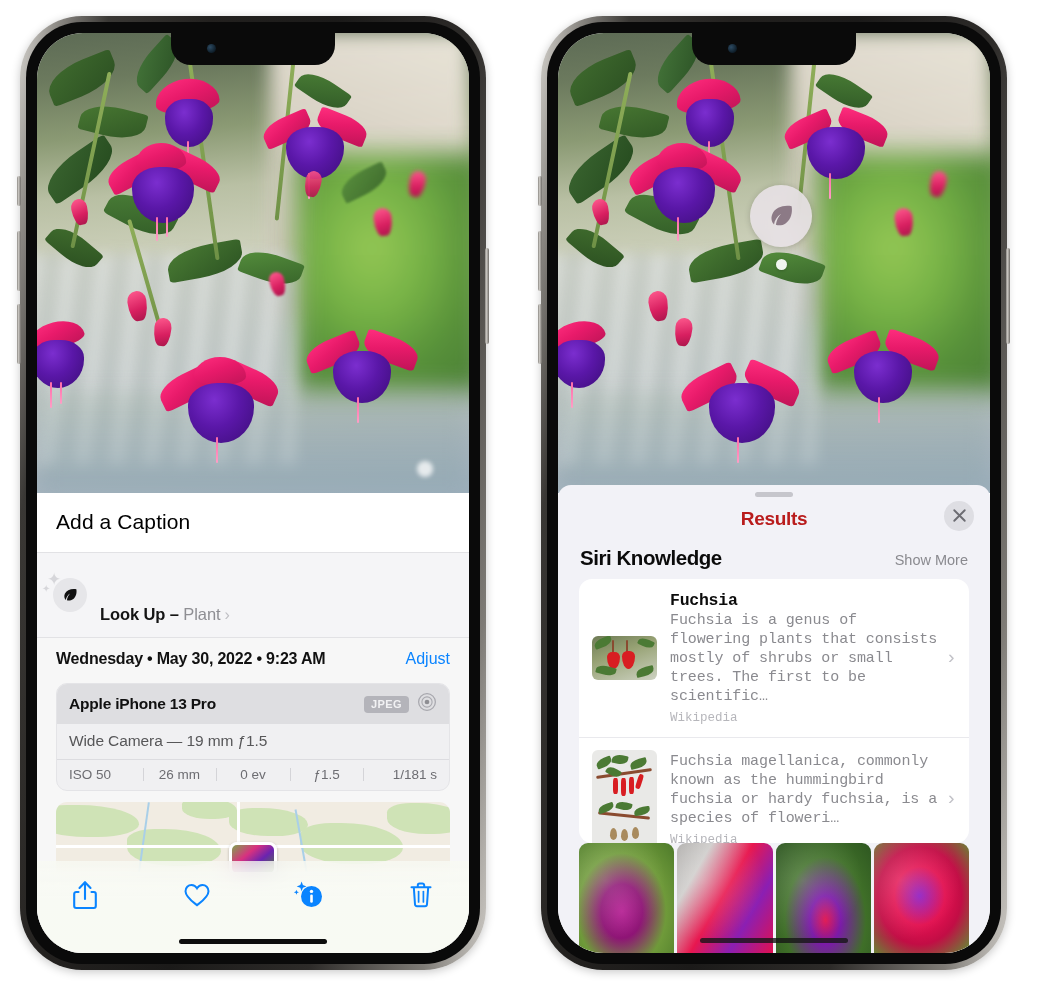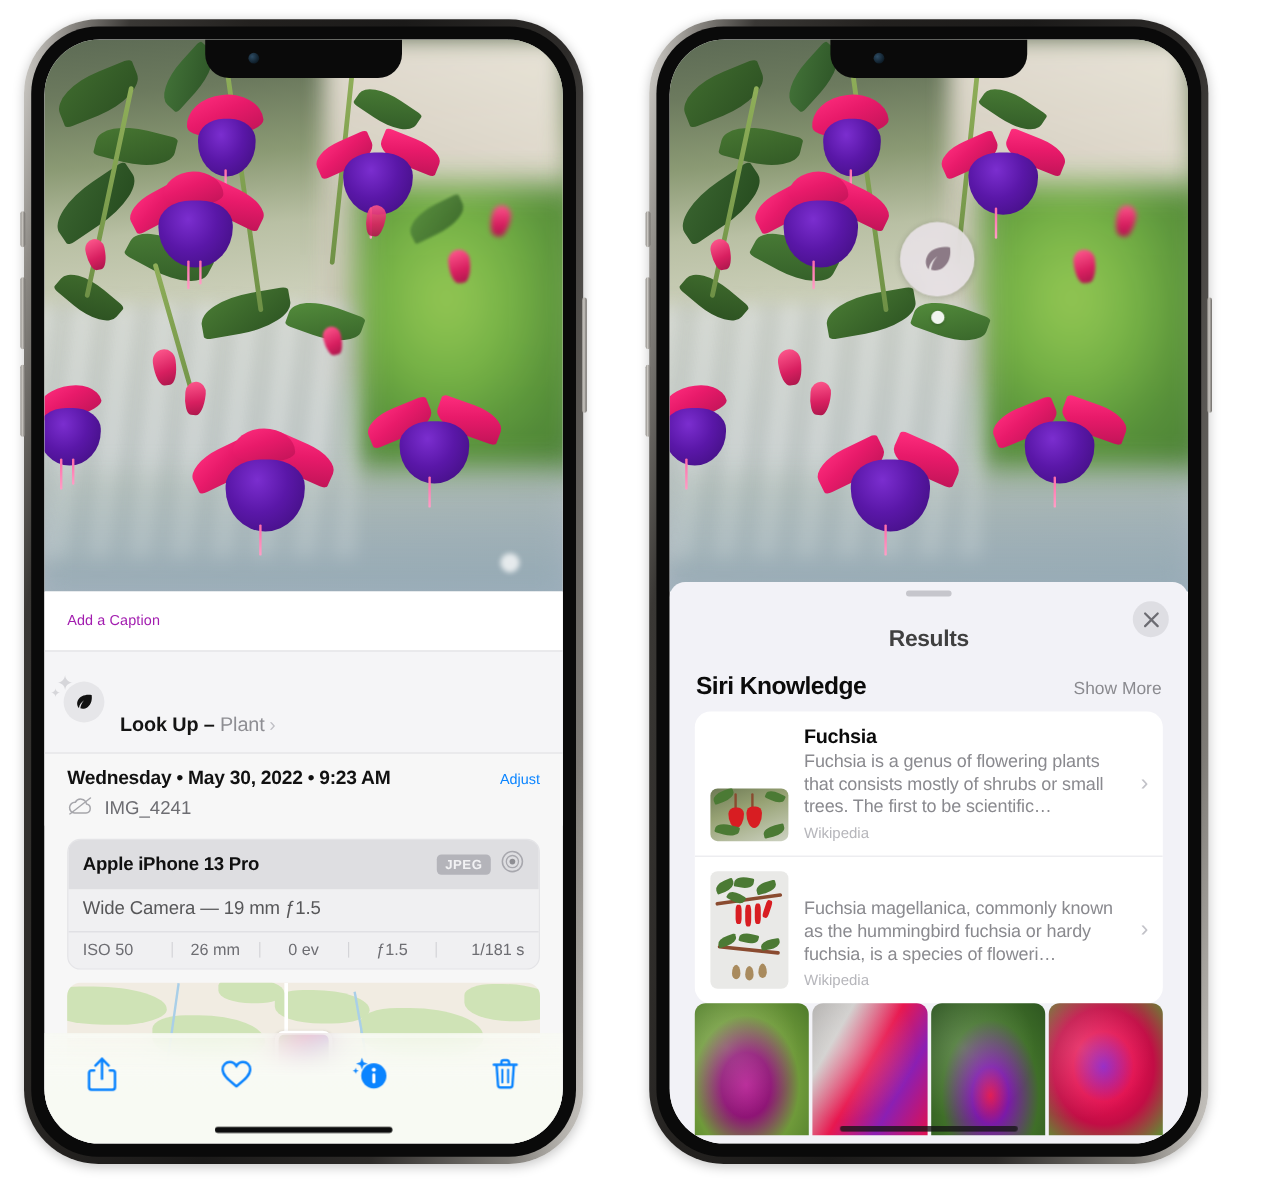--- a/index.html
+++ b/index.html
@@ -112,21 +112,21 @@
   }
 
   
   .info-sheet {
     position:absolute; left:0; right:0; bottom:0;
     background:#f7f7f7;
     display:flex; flex-direction:column;
   }
   .caption-row {
     background:#ffffff; padding:17px 19px 18px;
-    font-size:12px; color:#a21caf; letter-spacing:.1px;
+    font-size:21px; color:#000000; letter-spacing:.1px;
   }
   .lookup-row {
     background:#f5f5f7;
     display:flex; align-items:center; gap:13px;
     padding:13px 19px 13px 16px;
     border-top:.5px solid #e2e2e5;
   }
   .lookup-badge {
     position:relative; width:34px; height:34px; flex:none;
   }
@@ -139,21 +139,21 @@
   }
   .sparkle.a { left:-6px; top:-7px; font-size:17px; }
   .sparkle.b { left:-11px; top:6px; font-size:10px; }
   .lookup-text { font-size:16.5px; font-weight:700; color:#141414; letter-spacing:-.1px;margin-top:39px;}
   .lookup-text .sub { font-weight:400; color:#8e8e93; }
   .chev-s { color:#bfbfc4; font-size:16px; margin-left:4px; font-weight:400;}
 
   .meta-block { background:#f7f7f7; padding: 12px 19px 4px; border-top:.5px solid #e2e2e5;}
   .meta-line1 { display:flex; align-items:baseline; justify-content:space-between; }
   .meta-date { font-size:16px; font-weight:700; color:#111; letter-spacing:-.2px;}
-  .adjust { font-size:12px; color:#0a84ff; font-weight:400;}
+  .adjust { font-size:16px; color:#0a84ff; font-weight:400;}
   .meta-line2 { display:flex; align-items:center; gap:9px; margin-top:6px;}
   .meta-file { font-size:15.5px; color:#6d6d72;}
 
   .camera-card {
     margin:11px 19px 0; border-radius:11px; overflow:hidden;
     background:#f0f0f2; border:.5px solid #e4e4e7;
   }
   .cam-head {
     background:#dedee1; padding:8px 12px; display:flex; align-items:center; justify-content:space-between;
   }
@@ -231,38 +231,38 @@
     background:#f2f2f7;
     border-radius:13px 13px 0 0;
     overflow:hidden;
     display:flex; flex-direction:column;
   }
   .grabber { width:38px;height:5px;border-radius:3px;background:#c6c6cc;margin:7px auto 0; }
   .sheet-head {
     position:relative; display:flex; align-items:center; justify-content:center;
     padding: 11px 0 14px;
   }
-  .sheet-title { font-size:19px; font-weight:700; color:#404040; letter-spacing:-.3px;margin-top:14px;}
+  .sheet-title { font-size:19px; font-weight:700; color:#b91c1c; letter-spacing:-.3px;}
   .close-btn {
     position:absolute; right:16px; top:4px;
     width:30px;height:30px;border-radius:50%;background:#dedee3;
     display:flex;align-items:center;justify-content:center; cursor:pointer;
   }
   .sec-head {
     display:flex; align-items:baseline; justify-content:space-between;
     padding: 2px 22px 9px;
   }
   .sec-title { font-size:20.5px; font-weight:700; color:#0b0b0b; letter-spacing:-.45px;}
   .show-more { font-size:14.5px; color:#8a8a8f; }
   .sec-head.tight { padding-top:14px; padding-bottom:9px;}
 
   .know-card {
     margin: 0 21px; background:#fff; border-radius:13px; overflow:hidden;
   }
-  .know-row { display:flex; align-items:flex-end; gap:13px; padding:12px 12px 12px 13px; position:relative;}
+  .know-row { display:flex; align-items:center; gap:13px; padding:12px 12px 12px 13px; position:relative;font-family:Liberation Mono, monospace;}
   .know-row + .know-row { border-top:.5px solid #e9e9ed; }
   .thumb { flex:none; border-radius:6px; overflow:hidden; position:relative; }
   .thumb.t1 { width:65px;height:44px; background:linear-gradient(160deg,#6e7a55,#97a274 40%,#cdd2c2); }
   .thumb.t2 { width:65px;height:98px; background:#e9e9e7; }
   .thumb .redbell { position:absolute; border-radius:40% 40% 50% 50%/30% 30% 70% 70%; background:#d81d22;}
   .thumb .lf { position:absolute; border-radius:60% 10% 60% 10%; background:#4b7a34;}
   .thumb .twig { position:absolute; background:#8a4b30; border-radius:2px;}
   .thumb .seed { position:absolute; border-radius:50%/60% 60% 40% 40%; background:#a98b5e;}
   .know-text { flex:1; min-width:0; padding-right:18px;}
   .know-title { font-size:16.5px; font-weight:700; color:#0b0b0b; letter-spacing:-.25px; }
@@ -394,29 +394,20 @@
             </div>
             <div class="lookup-text">
               <span>Look Up</span><span> </span><span>–</span><span> </span><span class="sub">Plant</span><span class="chev-s">›</span>
             </div>
           </div>
 
           <div class="meta-block">
             <div class="meta-line1">
               <span class="meta-date">Wednesday • May 30, 2022 • 9:23 AM</span>
               <span class="adjust">Adjust</span>
-            </div>
-            <div class="meta-line2">
-              <span>
-                <svg width="22" height="15" viewBox="0 0 26 18" aria-hidden="true">
-                  <path d="M7.2 16.2h11.4a4.6 4.6 0 0 0 .5-9.1 6 6 0 0 0-11.2-1.6 4.4 4.4 0 0 0-.7 10.7z" fill="none" stroke="#a6a6ab" stroke-width="1.5"></path>
-                  <line x1="2.5" y1="17.2" x2="23" y2="1.2" stroke="#a6a6ab" stroke-width="1.5" stroke-linecap="round"></line>
-                </svg>
-              </span>
-              <span class="meta-file">IMG_4241</span>
             </div>
           </div>
 
           <div class="camera-card">
             <div class="cam-head">
               <span class="cam-model">Apple iPhone 13 Pro</span>
               <span class="cam-head-right">
                 <span class="chip-jpeg">JPEG</span>
                 <span>
                   <svg width="20" height="20" viewBox="0 0 22 22" aria-hidden="true">

